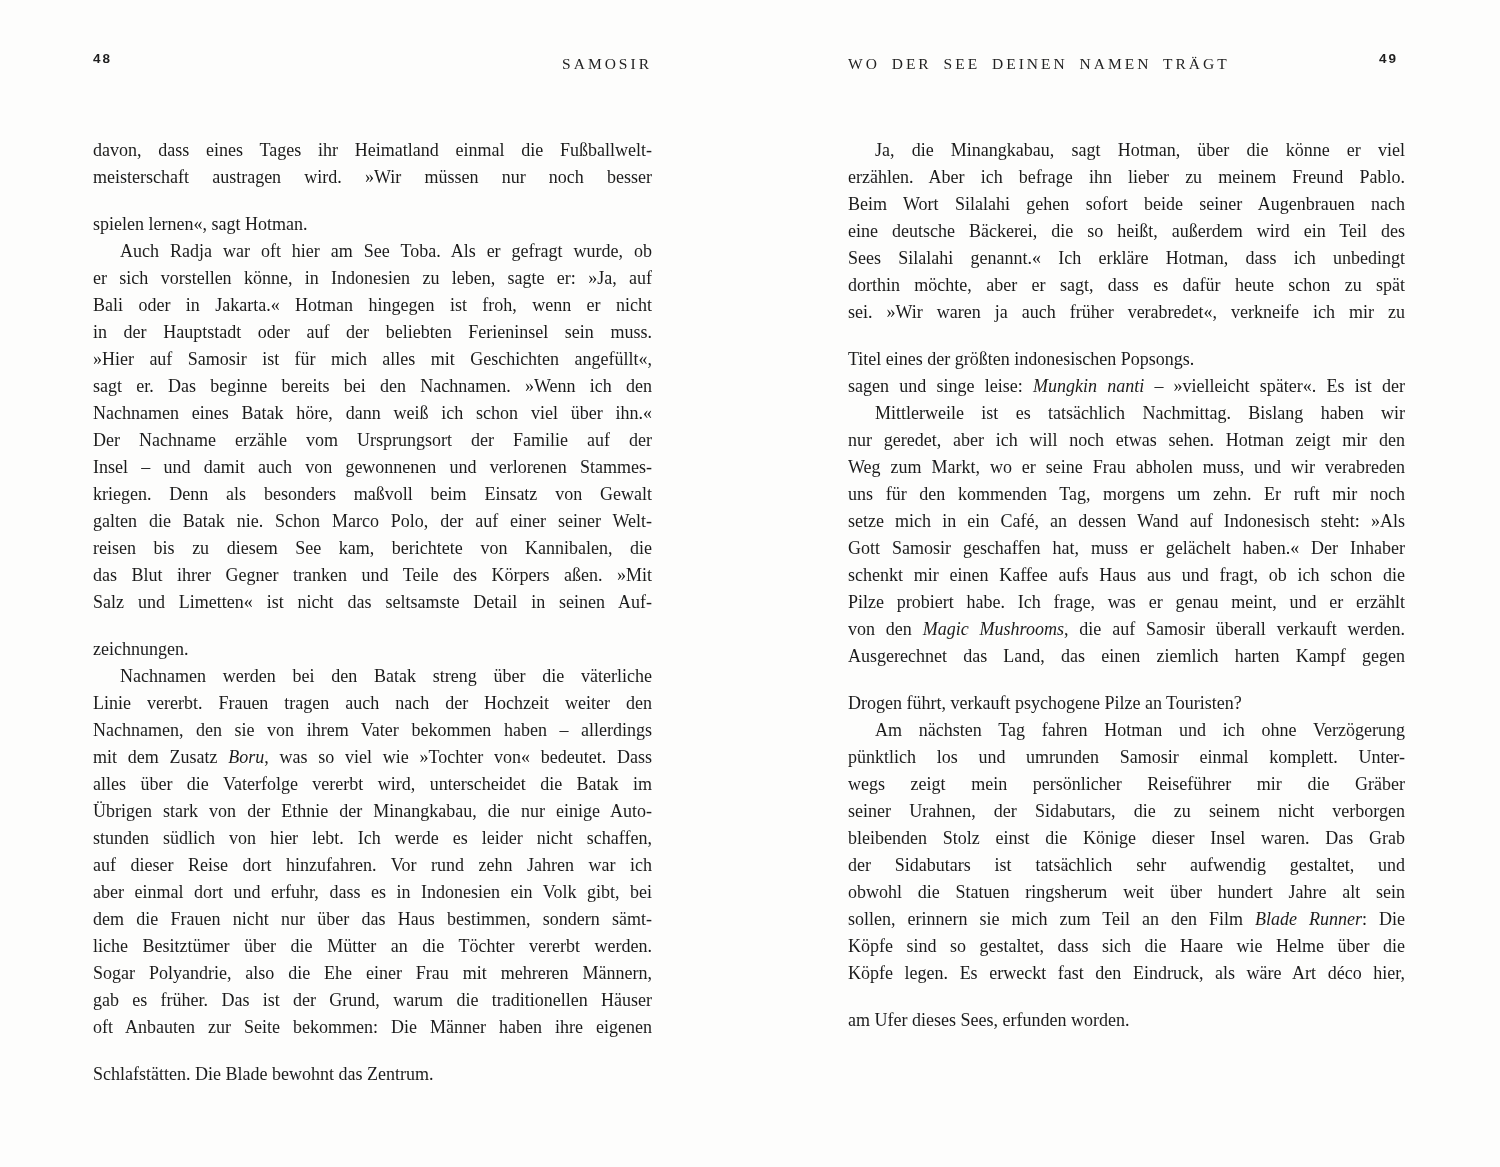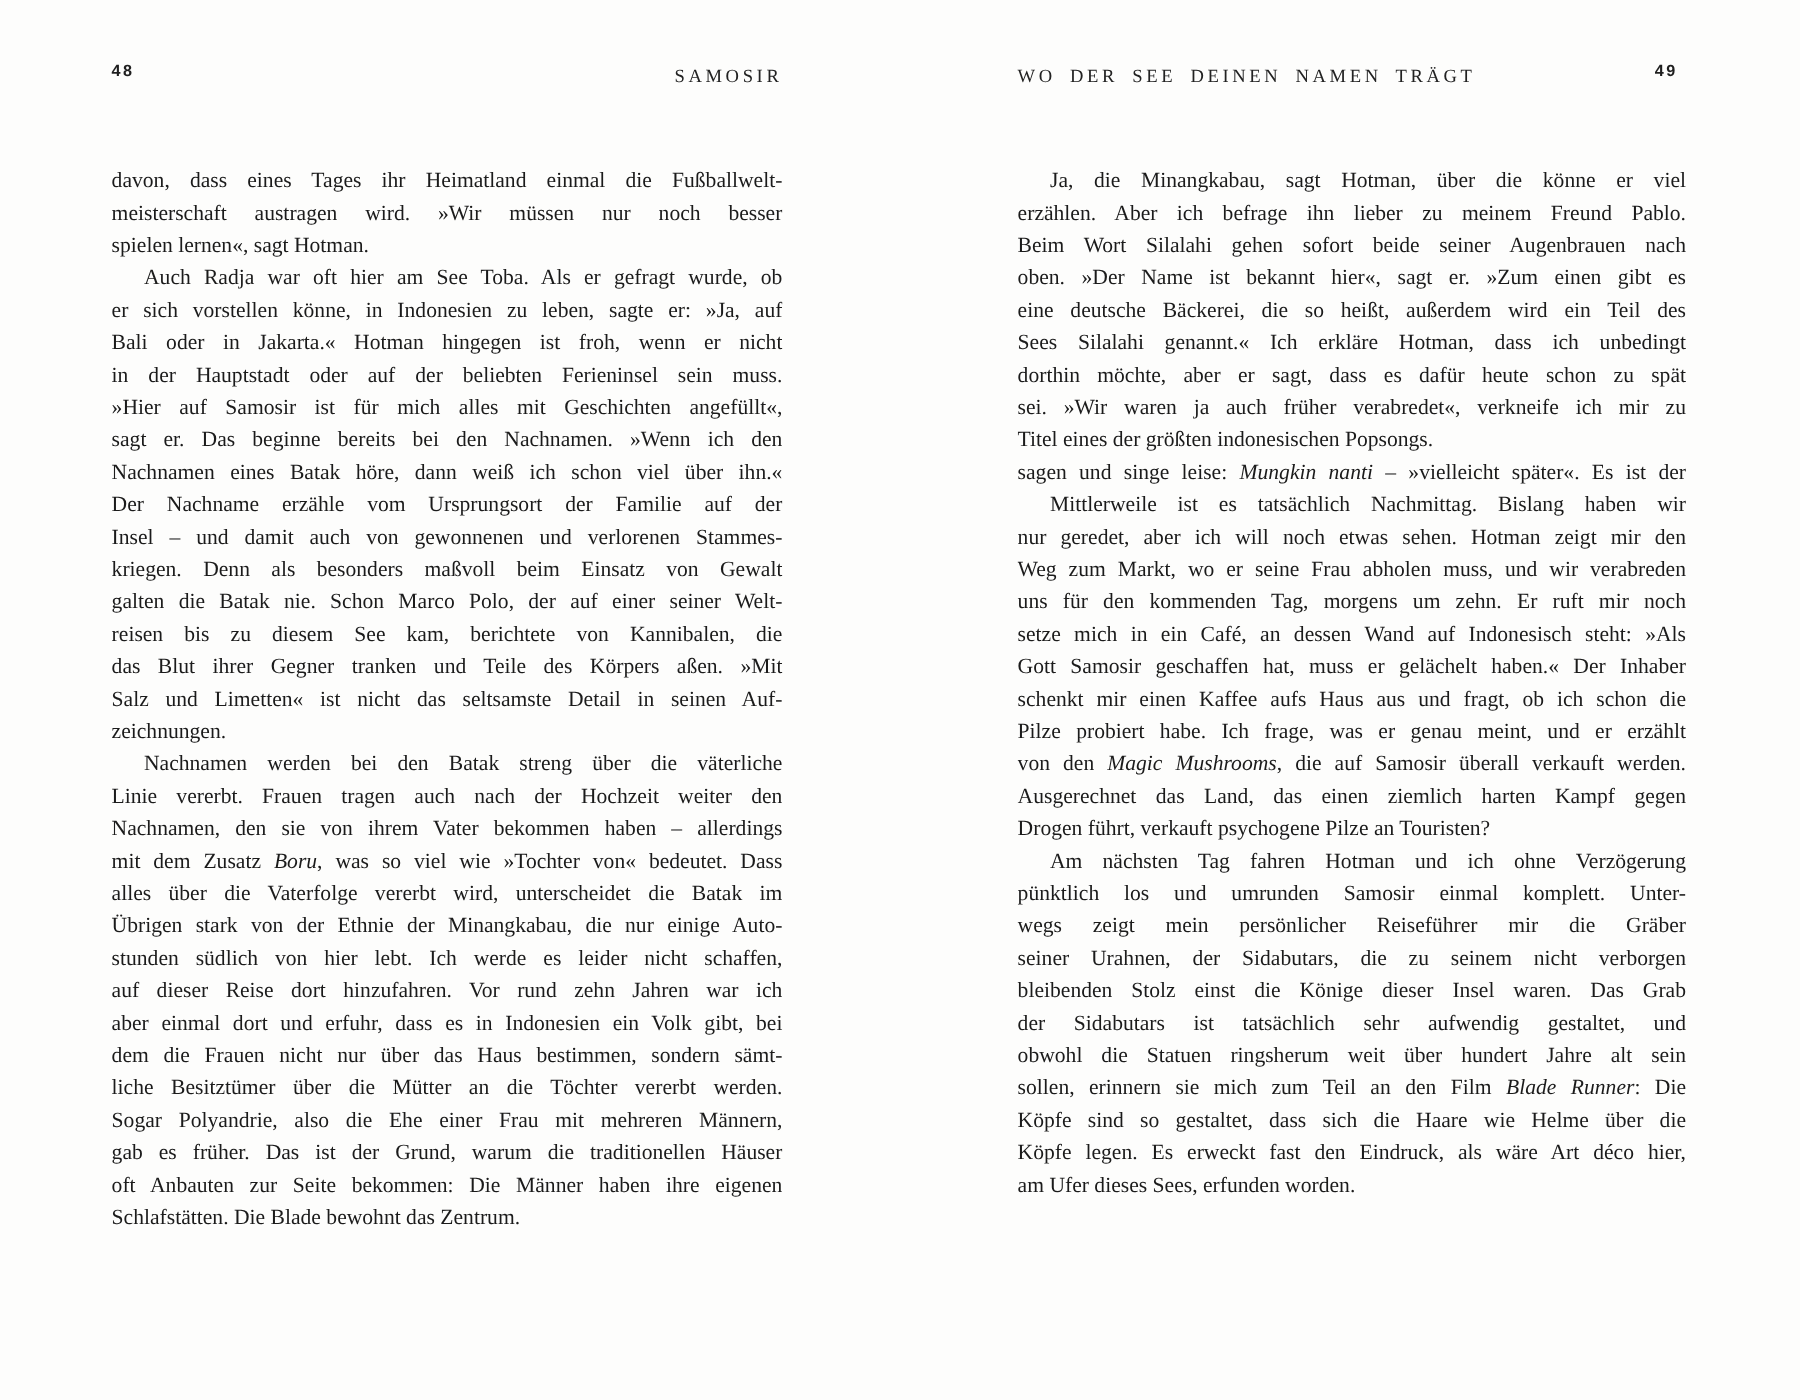--- a/index.html
+++ b/index.html
@@ -50,21 +50,21 @@
   .body-left  { left: 93px;  width: 559px; }
   .body-right { left: 848px; width: 557px; }
   .line {
     text-align: justify;
     text-align-last: justify;
     height: 27px;
     overflow: hidden;
     white-space: nowrap; 
   }
   .line { white-space: normal; }
-  .line.para-end { text-align-last: left; }
+  .line.para-end { text-align-last: left; margin-top: 20px; }
   .line.indent { text-indent: 27px; }
   .line i { font-style: italic; }
 </style>
 </head>
 <body>
 
 <div class="spread">
 
   <div>
     <div class="folio folio-left">48</div>
@@ -106,21 +106,20 @@
       </div>
   </div>
 
   <div>
     <div class="running-head head-right">WO DER SEE DEINEN NAMEN TRÄGT</div>
     <div class="folio folio-right">49</div>
     <div class="body-text body-right" id="right-body">
         <div class="line indent"><span>Ja, die Minangkabau, sagt Hotman, über die könne er viel</span></div>
         <div class="line"><span>erzählen. Aber ich befrage ihn lieber zu meinem Freund Pablo.</span></div>
         <div class="line"><span>Beim Wort Silalahi gehen sofort beide seiner Augenbrauen nach</span></div>
-        <div class="line"><span>oben. »Der Name ist bekannt hier«, sagt er. »Zum einen gibt es</span></div>
         <div class="line"><span>eine deutsche Bäckerei, die so heißt, außerdem wird ein Teil des</span></div>
         <div class="line"><span>Sees Silalahi genannt.« Ich erkläre Hotman, dass ich unbedingt</span></div>
         <div class="line"><span>dorthin möchte, aber er sagt, dass es dafür heute schon zu spät</span></div>
         <div class="line"><span>sei. »Wir waren ja auch früher verabredet«, verkneife ich mir zu</span></div>
         <div class="line para-end"><span>Titel eines der größten indonesischen Popsongs.</span></div>
         <div class="line"><span>sagen und singe leise: </span><i>Mungkin nanti</i><span> – »vielleicht später«. Es ist der</span></div>
         <div class="line indent"><span>Mittlerweile ist es tatsächlich Nachmittag. Bislang haben wir</span></div>
         <div class="line"><span>nur geredet, aber ich will noch etwas sehen. Hotman zeigt mir den</span></div>
         <div class="line"><span>Weg zum Markt, wo er seine Frau abholen muss, und wir verabreden</span></div>
         <div class="line"><span>uns für den kommenden Tag, morgens um zehn. Er ruft mir noch</span></div>

